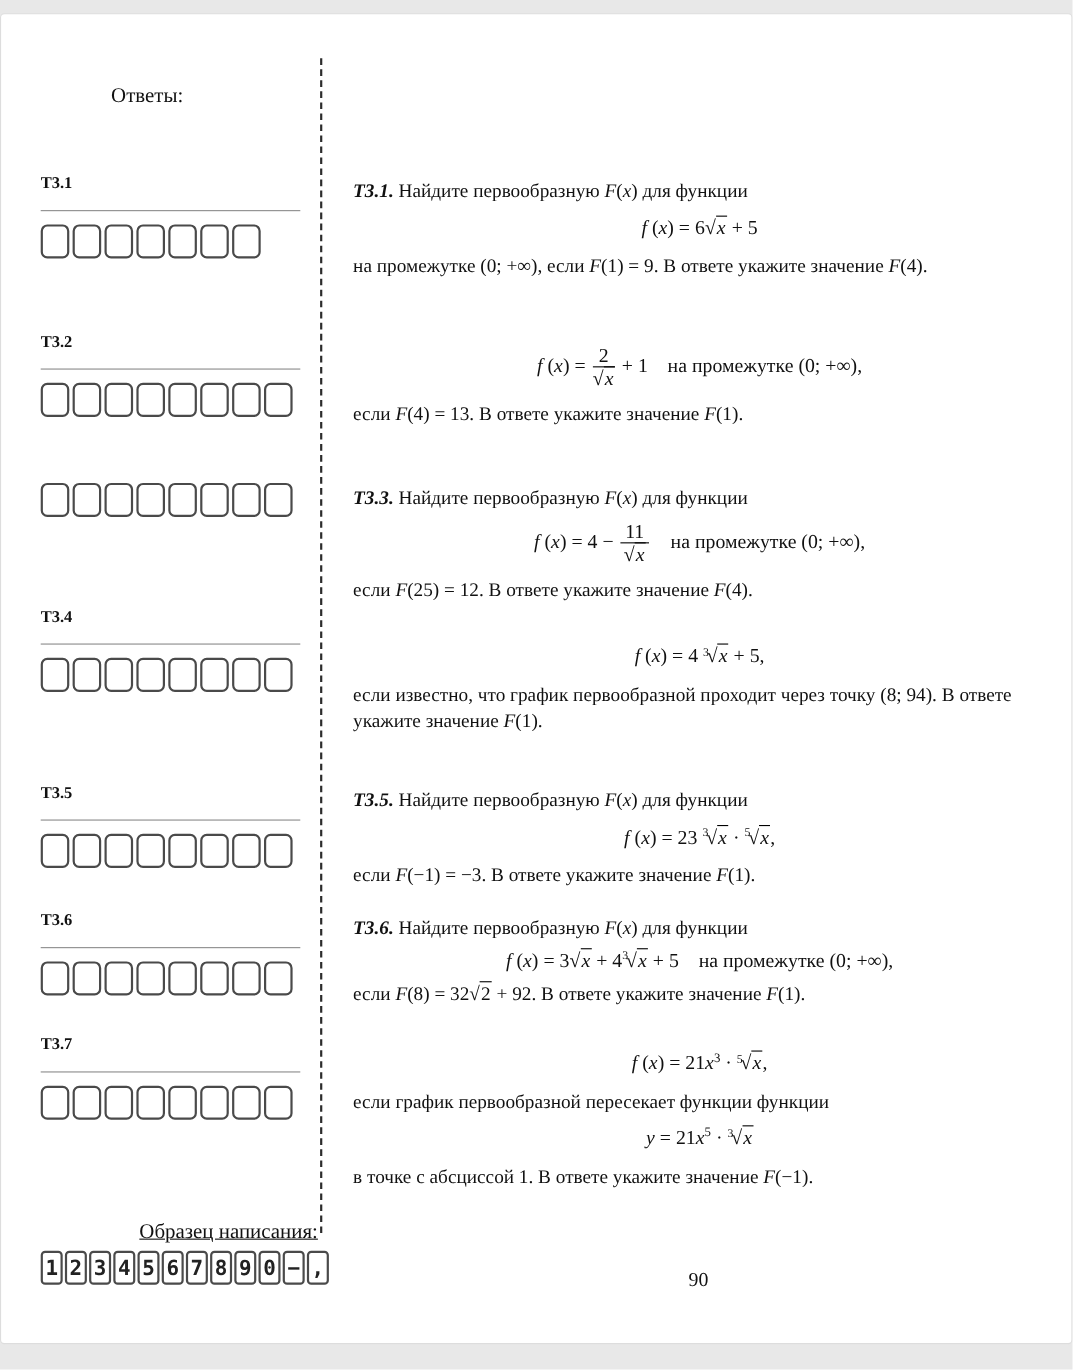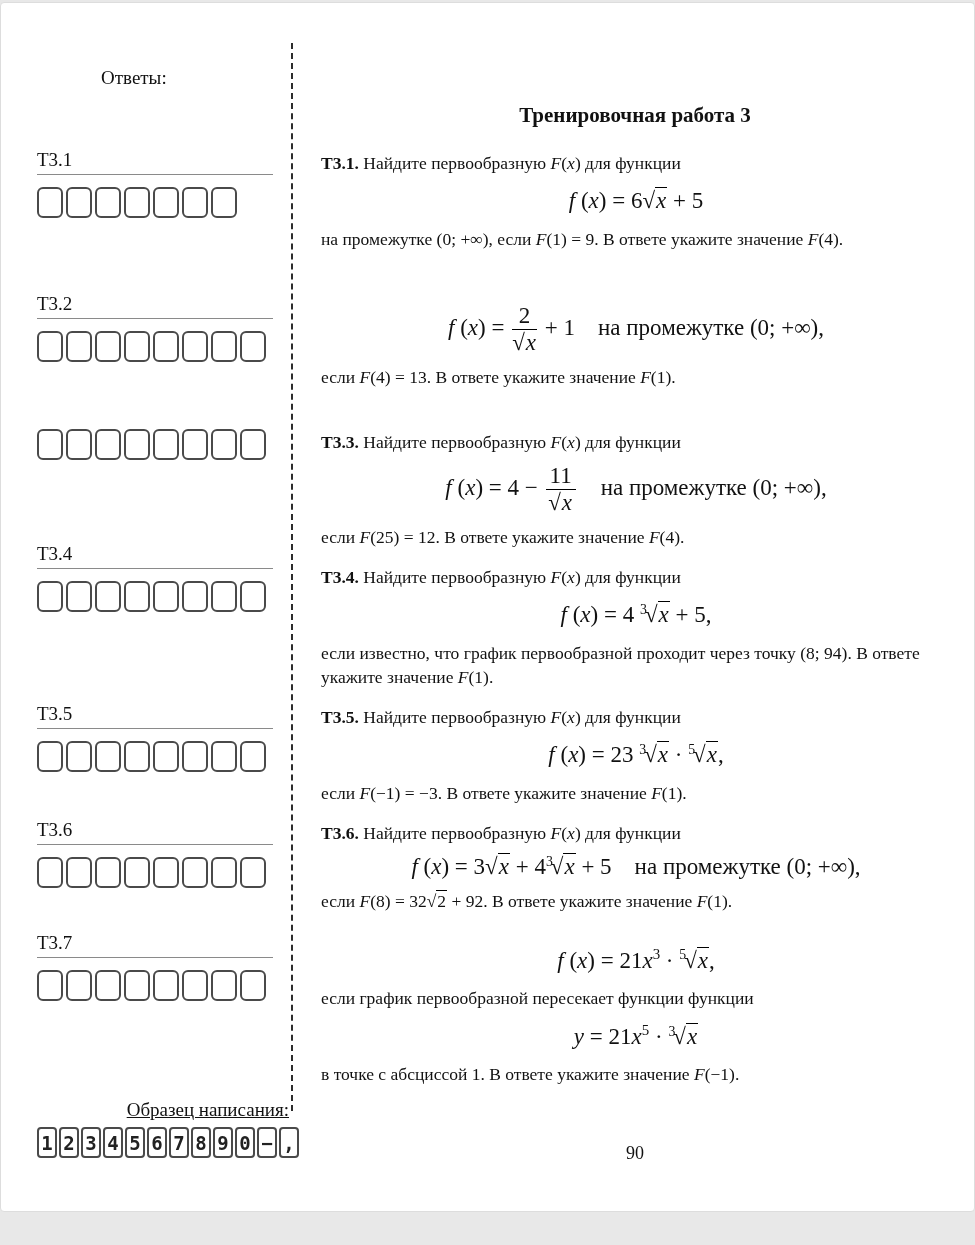--- a/index.html
+++ b/index.html
@@ -3,35 +3,35 @@
 <meta charset="utf-8">
 <style>
   * { box-sizing: border-box; margin: 0; padding: 0; }
   body { background: #e8e8e8; }
   .page {
     position: relative;
     width: 975px; height: 1210px;
     background: #ffffff;
     font-family: "Liberation Serif", serif;
     color: #111;
-    margin: 2px auto;
+    margin: 12px auto;
     border: 1px solid #ddd;
     border-radius: 4px;
     overflow: hidden;
   }
   
   .answers-header {
     position: absolute; left: 100px; top: 64px;
     font-size: 19px;
   }
   .ans-block { position: absolute; left: 36px; width: 236px; }
   .ans-label {
-    font-weight: normal; font-size: 19px;
+    font-weight: bold; font-size: 15px;
     border-bottom: 1px solid #8a8a8a;
-    padding-bottom: 3px; margin-bottom: 12px;
+    padding-bottom: 15px; margin-bottom: 12px;
   }
   .cells { white-space: nowrap; }
   .cell {
     display: inline-flex; align-items: center; justify-content: center;
     width: 26px; height: 31px;
     border: 2px solid #4a4a4a;
     border-radius: 6px;
     margin-right: 3px;
     background: #fff;
   }
@@ -50,23 +50,23 @@
   .divider {
     position: absolute; left: 290px; top: 40px; height: 1068px; width: 0;
     border-left: 2px dashed #2c2c2c;
   }
   
   .title {
     position: absolute; left: 318px; top: 100px; width: 632px;
     text-align: center; font-size: 21px; font-weight: bold;
   }
   .problem { position: absolute; left: 320px; width: 630px; font-size: 17.5px; line-height: 1.42; }
-  .pnum { font-weight: bold; }
+  .pnum { font-weight: bold; font-style: italic; }
   .pline { margin: 0; }
-  .formula { text-align: center; margin: 9px 0; font-size: 23px; }
+  .formula { text-align: center; margin: 9px 0; font-size: 18px; }
   
   i { font-family: "Liberation Serif", serif; }
   .rt { white-space: nowrap; }
   .ri { font-size: 0.6em; vertical-align: 0.6em; margin-right: -2px; font-style: normal; }
   .vin { border-top: 1.2px solid #000; padding: 0 1px; }
   .frac { display: inline-block; vertical-align: middle; text-align: center; line-height: 1.08; margin: 0 2px; }
   .fn { display: block; border-bottom: 1.2px solid #000; padding: 0 4px; }
   .fd { display: block; padding-top: 1px; }
   sup { font-size: 0.65em; }
   .page-number {
@@ -107,41 +107,39 @@
   <div class="ans-block" style="top:929px">
     <div class="ans-label">Т3.7</div>
     <div class="cells"><span class="cell"></span><span class="cell"></span><span class="cell"></span><span class="cell"></span><span class="cell"></span><span class="cell"></span><span class="cell"></span><span class="cell"></span></div>
   </div>
 
   <div class="sample-label">Образец написания:</div>
   <div class="sample-row cells"><span class="cell sample">1</span><span class="cell sample">2</span><span class="cell sample">3</span><span class="cell sample">4</span><span class="cell sample">5</span><span class="cell sample">6</span><span class="cell sample">7</span><span class="cell sample">8</span><span class="cell sample">9</span><span class="cell sample">0</span><span class="cell sample">−</span><span class="cell sample">,</span></div>
 
   <div class="divider"></div>
 
-  <div class="title">Тренировочная работа 3</div>
 
   <div class="problem" style="top:148px">
     <p class="pline"><b class="pnum">Т3.1.</b> <span>Найдите первообразную <i>F</i>(<i>x</i>) для функции</span></p>
     <p class="formula"><i>f</i> (<i>x</i>) = 6<span class="rt">√<span class="vin"><i>x</i></span></span> + 5</p>
     <p class="pline">на промежутке (0; +∞), если <i>F</i>(1) = 9. В ответе укажите значение <i>F</i>(4).</p>
   </div>
 
   <div class="problem" style="top:292px">
     <p class="formula"><i>f</i> (<i>x</i>) = <span class="frac"><span class="fn">2</span><span class="fd">√<span class="vin"><i>x</i></span></span></span> + 1&nbsp;&nbsp;&nbsp;&nbsp;на промежутке (0; +∞),</p>
     <p class="pline">если <i>F</i>(4) = 13. В ответе укажите значение <i>F</i>(1).</p>
   </div>
 
   <div class="problem" style="top:427px">
     <p class="pline"><b class="pnum">Т3.3.</b> <span>Найдите первообразную <i>F</i>(<i>x</i>) для функции</span></p>
     <p class="formula"><i>f</i> (<i>x</i>) = 4 − <span class="frac"><span class="fn">11</span><span class="fd">√<span class="vin"><i>x</i></span></span></span>&nbsp;&nbsp;&nbsp;&nbsp;на промежутке (0; +∞),</p>
     <p class="pline">если <i>F</i>(25) = 12. В ответе укажите значение <i>F</i>(4).</p>
   </div>
 
   <div class="problem" style="top:562px">
-    <p class="pline"><b class="pnum">Т3.4.</b> <span>Найдите первообразную <i>F</i>(<i>x</i>) для функции</span></p>
     <p class="formula"><i>f</i> (<i>x</i>) = 4 <span class="rt"><sup class="ri">3</sup>√<span class="vin"><i>x</i></span></span> + 5,</p>
     <p class="pline">если известно, что график первообразной проходит через точку (8; 94). В ответе укажите значение <i>F</i>(1).</p>
   </div>
 
   <div class="problem" style="top:702px">
     <p class="pline"><b class="pnum">Т3.5.</b> <span>Найдите первообразную <i>F</i>(<i>x</i>) для функции</span></p>
     <p class="formula"><i>f</i> (<i>x</i>) = 23 <span class="rt"><sup class="ri">3</sup>√<span class="vin"><i>x</i></span></span> · <span class="rt"><sup class="ri">5</sup>√<span class="vin"><i>x</i></span></span>,</p>
     <p class="pline">если <i>F</i>(−1) = −3. В ответе укажите значение <i>F</i>(1).</p>
   </div>
 

